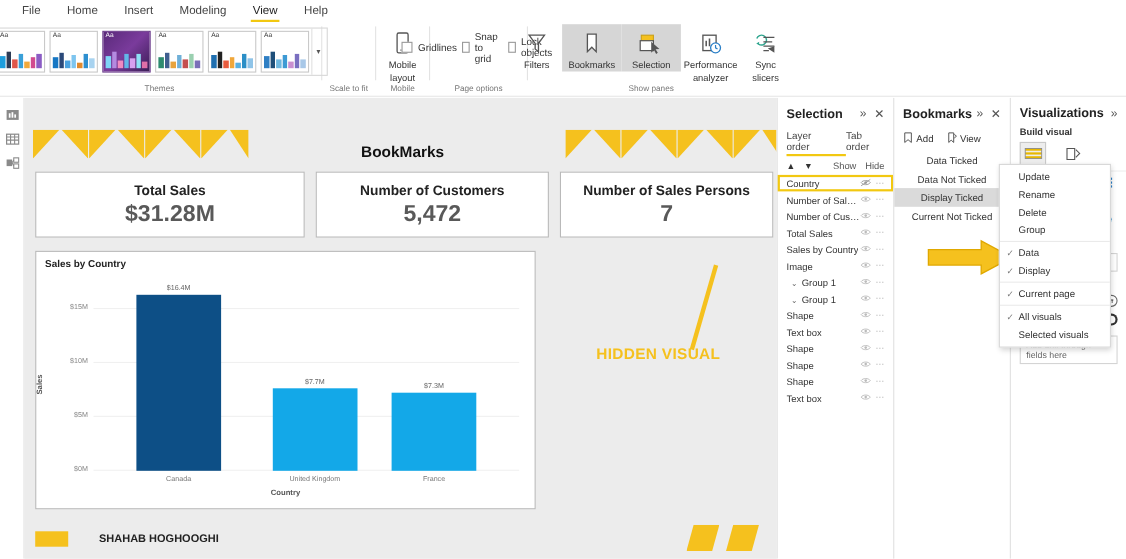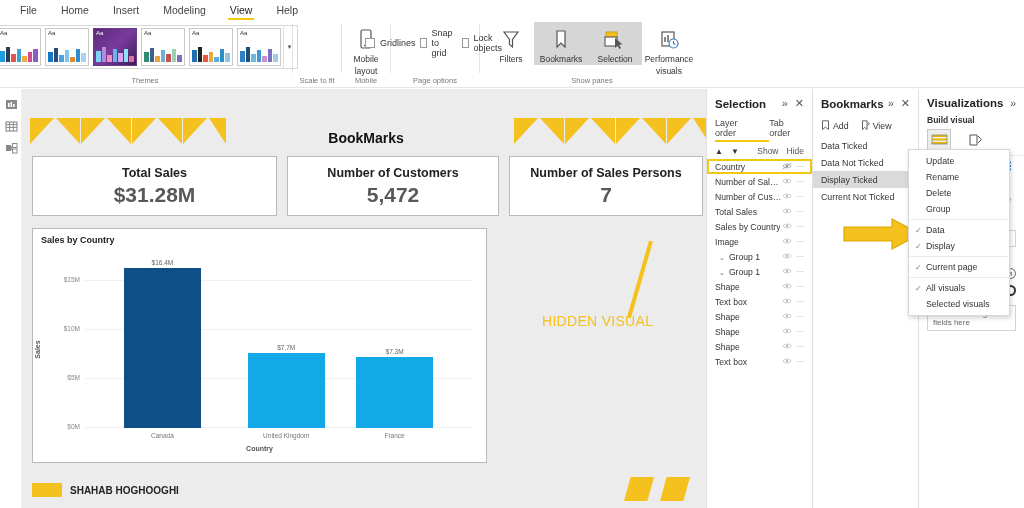--- a/index.html
+++ b/index.html
@@ -65,24 +65,24 @@
   .chart-title { position:absolute; left:8px; top:6px; font-size:9px; font-weight:bold; color:#222; }
   .plot { position:absolute; left:52px; top:28px; right:14px; bottom:34px; }
   .gl { position:absolute; left:0; right:0; height:1px; background:#f0f0f0; }
   .ytick { position:absolute; right:calc(100% + 5px); font-size:6.5px; color:#888; white-space:nowrap; transform:translateY(-4px); }
   .bar { position:absolute; bottom:0; }
   .bar .dlabel { position:absolute; bottom:100%; left:0; right:0; text-align:center; font-size:6.5px; color:#666; margin-bottom:2px; white-space:nowrap; }
   .xlab { position:absolute; top:100%; text-align:center; font-size:6.5px; color:#777; margin-top:4px; }
   .axis-title-x { position:absolute; left:0; right:0; bottom:10px; text-align:center; font-size:7px; color:#555; font-weight:bold; }
   .axis-title-y { position:absolute; left:4px; top:50%; font-size:7px; color:#555; font-weight:bold; transform:rotate(-90deg) translateX(-50%); transform-origin:left center; white-space:nowrap; }
 
-  .annot { position:absolute; font-size:14px; font-weight:normal; color:#f5c11e; letter-spacing:.3px; }
+  .annot { position:absolute; font-size:14px; font-weight:bold; color:#f5c11e; letter-spacing:.3px; }
   .annot-line { position:absolute; background:#f5c11e; }
 
-  .footer-name { position:absolute; font-size:10px; font-weight:bold; color:#222; }
+  .footer-name { position:absolute; font-size:10px; font-weight:bold; color:#222;margin-left:20px; }
   .footer-swatch { position:absolute; background:#f5c11e; }
   .logo { position:absolute; background:#f5c11e; display:flex; align-items:center; justify-content:center; }
   .logo .l1 { font-size:9px; font-weight:bold; color:#111; line-height:9px; letter-spacing:-.2px; }
   .logo .l2 { font-size:5px; font-weight:bold; color:#111; line-height:6px; letter-spacing:.2px; }
 
   
   .pane { position:absolute; top:89px; bottom:0; background:#fff; border-left:1px solid #e0e0e0; }
   .pane-hdr { display:flex; align-items:center; justify-content:space-between; padding:8px 8px 4px 8px; }
   .pane-title { font-size:11.5px; font-weight:bold; color:#222; }
   .pane-hdr-icons { display:flex; gap:7px; color:#555; font-size:11px; }
@@ -98,21 +98,21 @@
   .sel-list { }
   .sel-row { display:flex; align-items:center; justify-content:space-between; padding:2.5px 8px; font-size:8.6px; color:#333; }
   .sel-row.selected { border:2px solid #f2c811; padding:0.5px 6px; }
   .sel-row .rn { white-space:nowrap; overflow:hidden; text-overflow:ellipsis; }
   .sel-row .rr { display:flex; align-items:center; gap:4px; color:#aaa; font-size:8px; }
   .sel-row .chev { color:#666; font-size:7px; margin-right:4px; }
   .sel-row.indent .rn { padding-left:4px; }
 
   .bm-toolbar { display:flex; gap:12px; padding:6px 8px 6px 8px; font-size:8.8px; color:#333; align-items:center; }
   .bm-toolbar span.it { display:flex; align-items:center; gap:3px; }
-  .bm-row { padding:3.5px 8px; font-size:8.8px; color:#333; }
+  .bm-row { padding:3.5px 8px; font-size:8.8px; color:#333;text-align:center; }
   .bm-row.selected { background:#dadada; }
 
   .viz-sub { font-size:8.5px; font-weight:bold; color:#333; padding:0 8px; margin-top:2px; }
   .viz-toprow { display:flex; gap:12px; padding:4px 8px; align-items:center; }
   .viz-bigico { width:24px; height:22px; display:flex; align-items:center; justify-content:center; }
   .viz-bigico.sel { background:#ededed; border:1px solid #c9c9c9; }
   .viz-grid { display:flex; flex-wrap:wrap; gap:2px; padding:2px 6px; border-top:1px solid #eee; }
   .viz-grid .vi { width:16px; height:15px; display:flex; align-items:center; justify-content:center; }
   .viz-sect { font-size:8.6px; color:#333; padding:4px 8px 2px 8px; }
   .viz-drop { margin:2px 8px; border:1px solid #d4d4d4; background:#fff; font-size:8px; color:#666; padding:3px 5px; }
@@ -306,21 +306,33 @@
           <span class="ico">
             <svg width="22" height="22" viewBox="0 0 22 22">
                 <rect x="4" y="3" width="12" height="14" fill="none" stroke="#555" stroke-width="1.2"></rect>
                 <line x1="7" y1="13" x2="7" y2="8" stroke="#555" stroke-width="1.4"></line>
                 <line x1="10" y1="13" x2="10" y2="6" stroke="#555" stroke-width="1.4"></line>
                 <circle cx="15.5" cy="14.5" r="4.5" fill="#fff" stroke="#2a7fc7" stroke-width="1.2"></circle>
                 <path d="M15.5 12 L15.5 14.5 L17.3 15.5" stroke="#2a7fc7" stroke-width="1.1" fill="none"></path>
               </svg>
           </span>
           <span class="lbl">Performance</span>
-          <span class="lbl">visuals</span>
+          <span class="lbl">analyzer</span>
+        </div>
+        <div class="rb-btn">
+          <span class="ico">
+            <svg width="22" height="22" viewBox="0 0 22 22">
+                <path d="M3 6 a4.5 4.5 0 1 1 1.5 5" fill="none" stroke="#2fa68f" stroke-width="1.3"></path>
+                <path d="M2.5 10.5 L4.8 12 L5.2 9" fill="#2fa68f"></path>
+                <path d="M9 5 L19 5 M9 9 L17 9 M9 13 L19 13 M9 17 L14 17" stroke="#555" stroke-width="1.2"></path>
+                <path d="M13 15 L19 13 L19 19 Z" fill="#555"></path>
+              </svg>
+          </span>
+          <span class="lbl">Sync</span>
+          <span class="lbl">slicers</span>
         </div>
       </div>
       <div class="grp-label">Show panes</div>
     </div>
   </div>
 
   <div class="left-rail">
     <div class="rail-btn">
       <svg width="13" height="13" viewBox="0 0 13 13">
           <rect x="1" y="2" width="11" height="9" fill="#8a8a8a"></rect>

